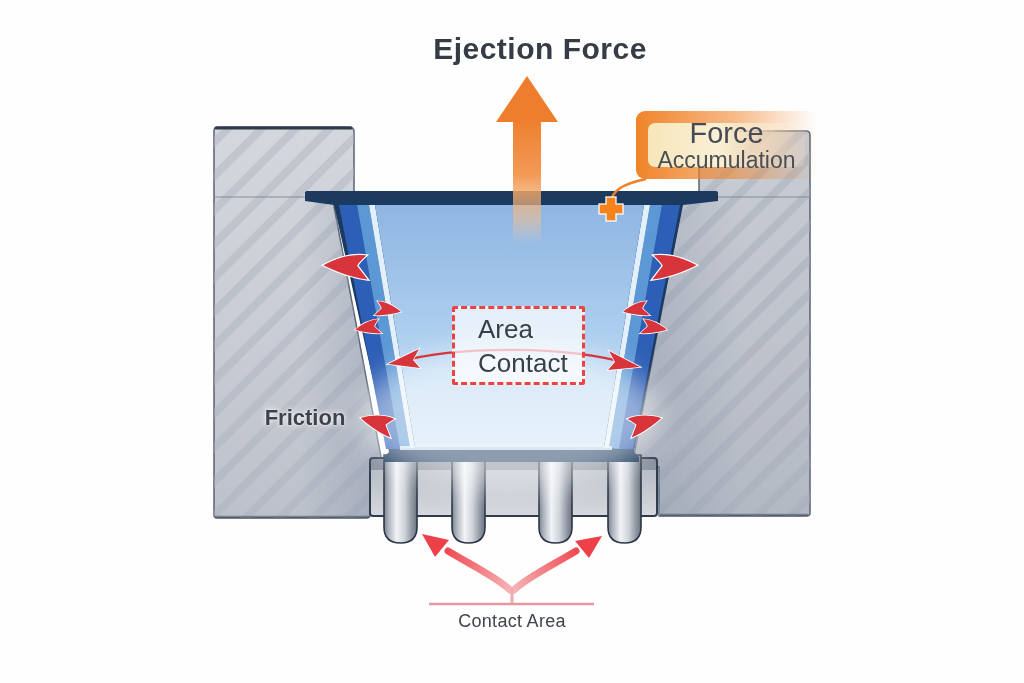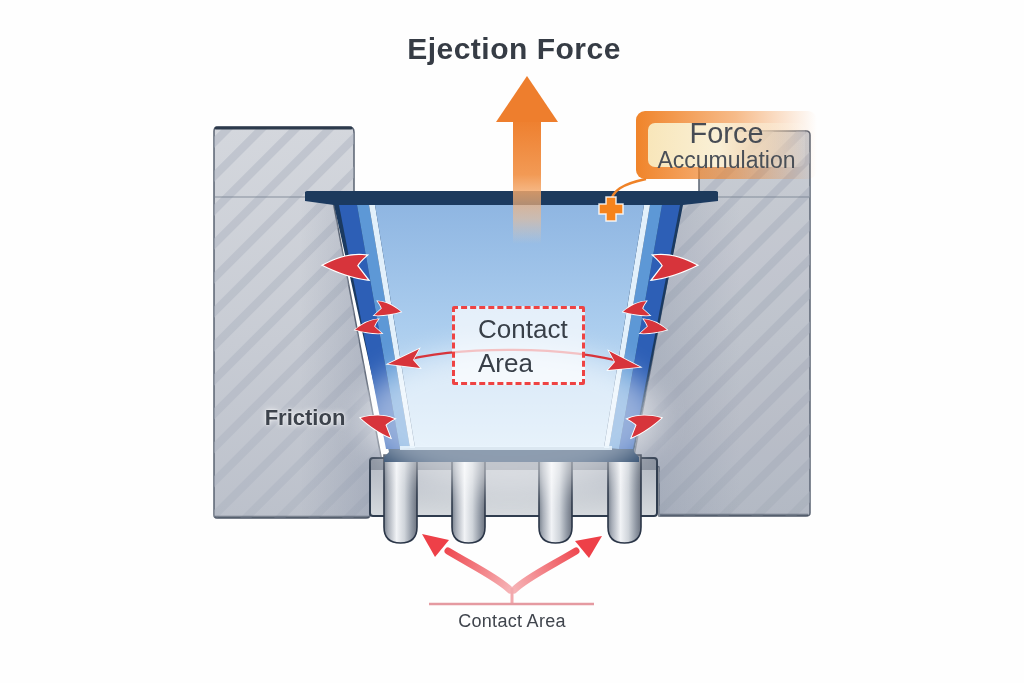--- a/index.html
+++ b/index.html
@@ -5,21 +5,21 @@
   html,body{margin:0;padding:0;}
   body{
     width:1024px;height:683px;position:relative;overflow:hidden;
     background:#fefefe;
     font-family:"Liberation Sans","DejaVu Sans",sans-serif;
   }
   .stage{position:absolute;inset:0;width:1024px;height:683px;}
   svg.art{position:absolute;left:0;top:0;}
   .overlay{position:absolute;}
   .title{
-    left:314px;top:32px;width:400px;text-align:center;
+    left:340px;top:32px;width:400px;text-align:center;
     font-size:30px;font-weight:bold;color:#363c45;letter-spacing:.5px;
     text-shadow:0 1px 0 #fff;
   }
   .friction{
     left:233px;top:405px;width:144px;text-align:center;
     font-size:22px;font-weight:bold;color:#3d434c;
     text-shadow:0 0 6px #fff,0 0 2px #fff;
   }
   .bottom-label{
     left:402px;top:611px;width:220px;text-align:center;
@@ -191,21 +191,21 @@
 <div class="overlay title">Ejection Force</div>
 
 <div class="overlay force-box">
   <div class="force-box-inner">
     <div class="force-line1">Force</div>
     <div class="force-line2">Accumulation</div>
   </div>
 </div>
 
 <div class="overlay contact-box">
+  <div class="contact-line">Area</div>
   <div class="contact-line">Contact</div>
-  <div class="contact-line">Area</div>
 </div>
 
 <div class="overlay friction">Friction</div>
 
 <div class="overlay bottom-label">Contact Area</div>
 
 </div>
 
 </body></html>

